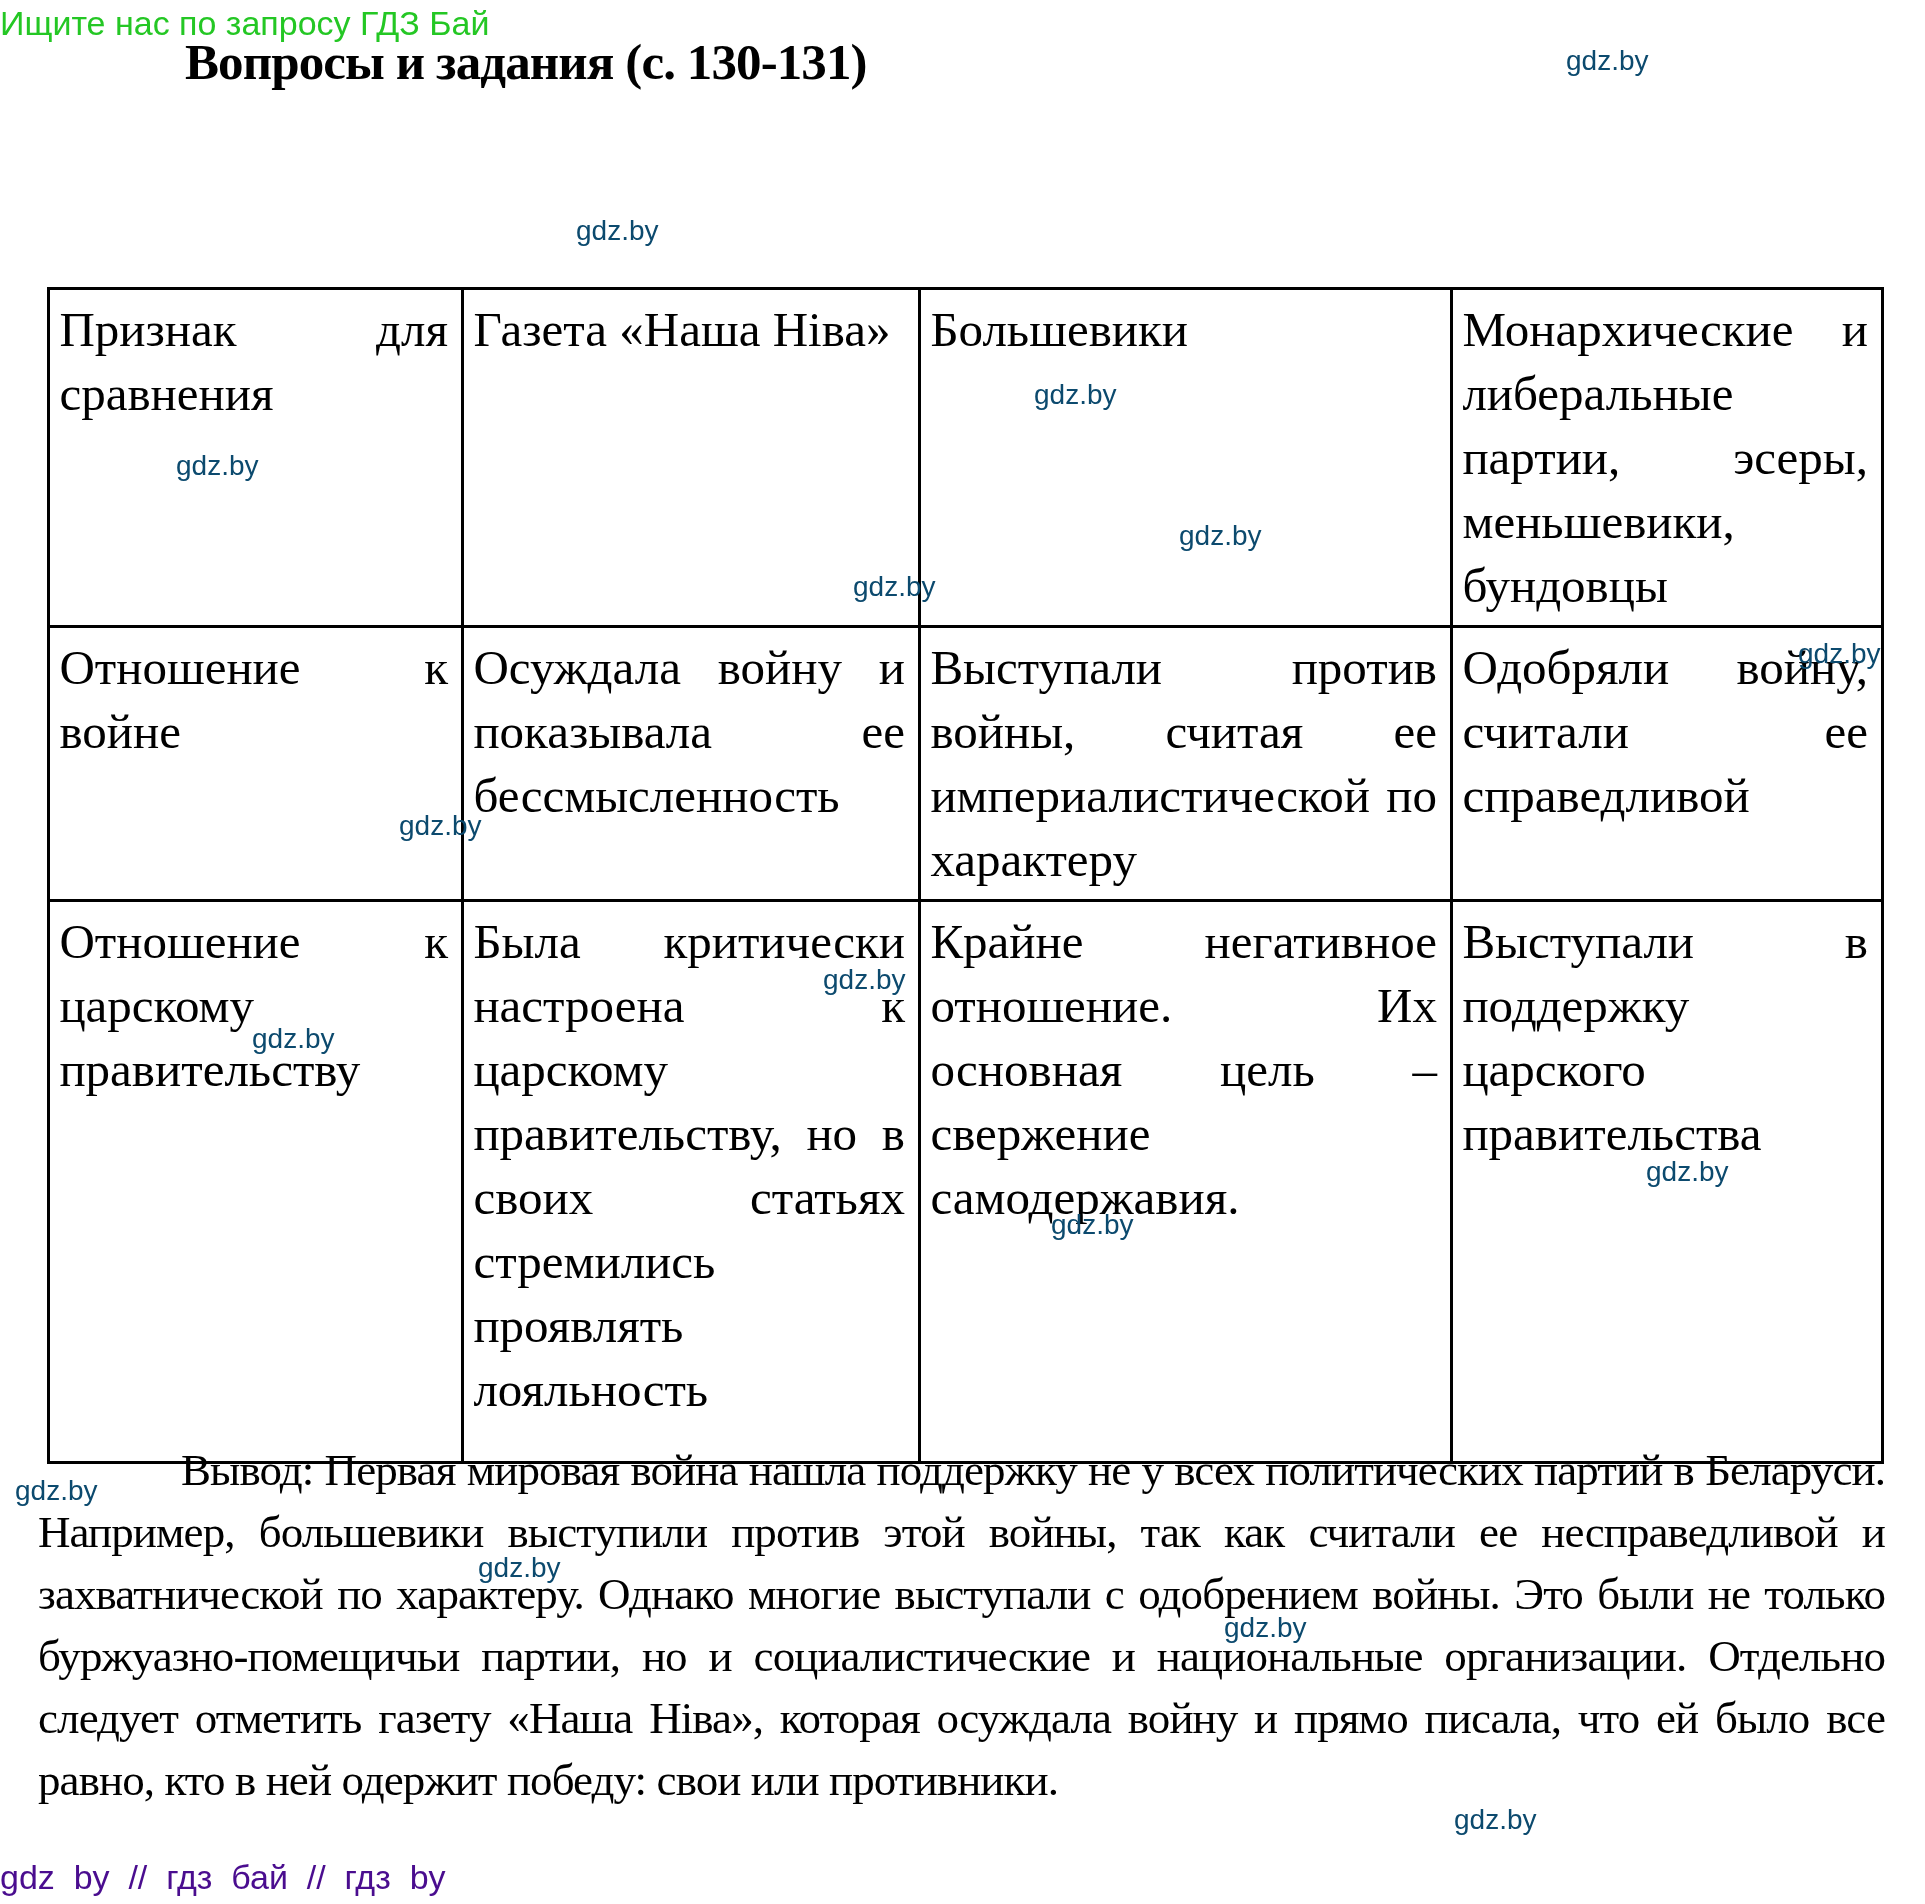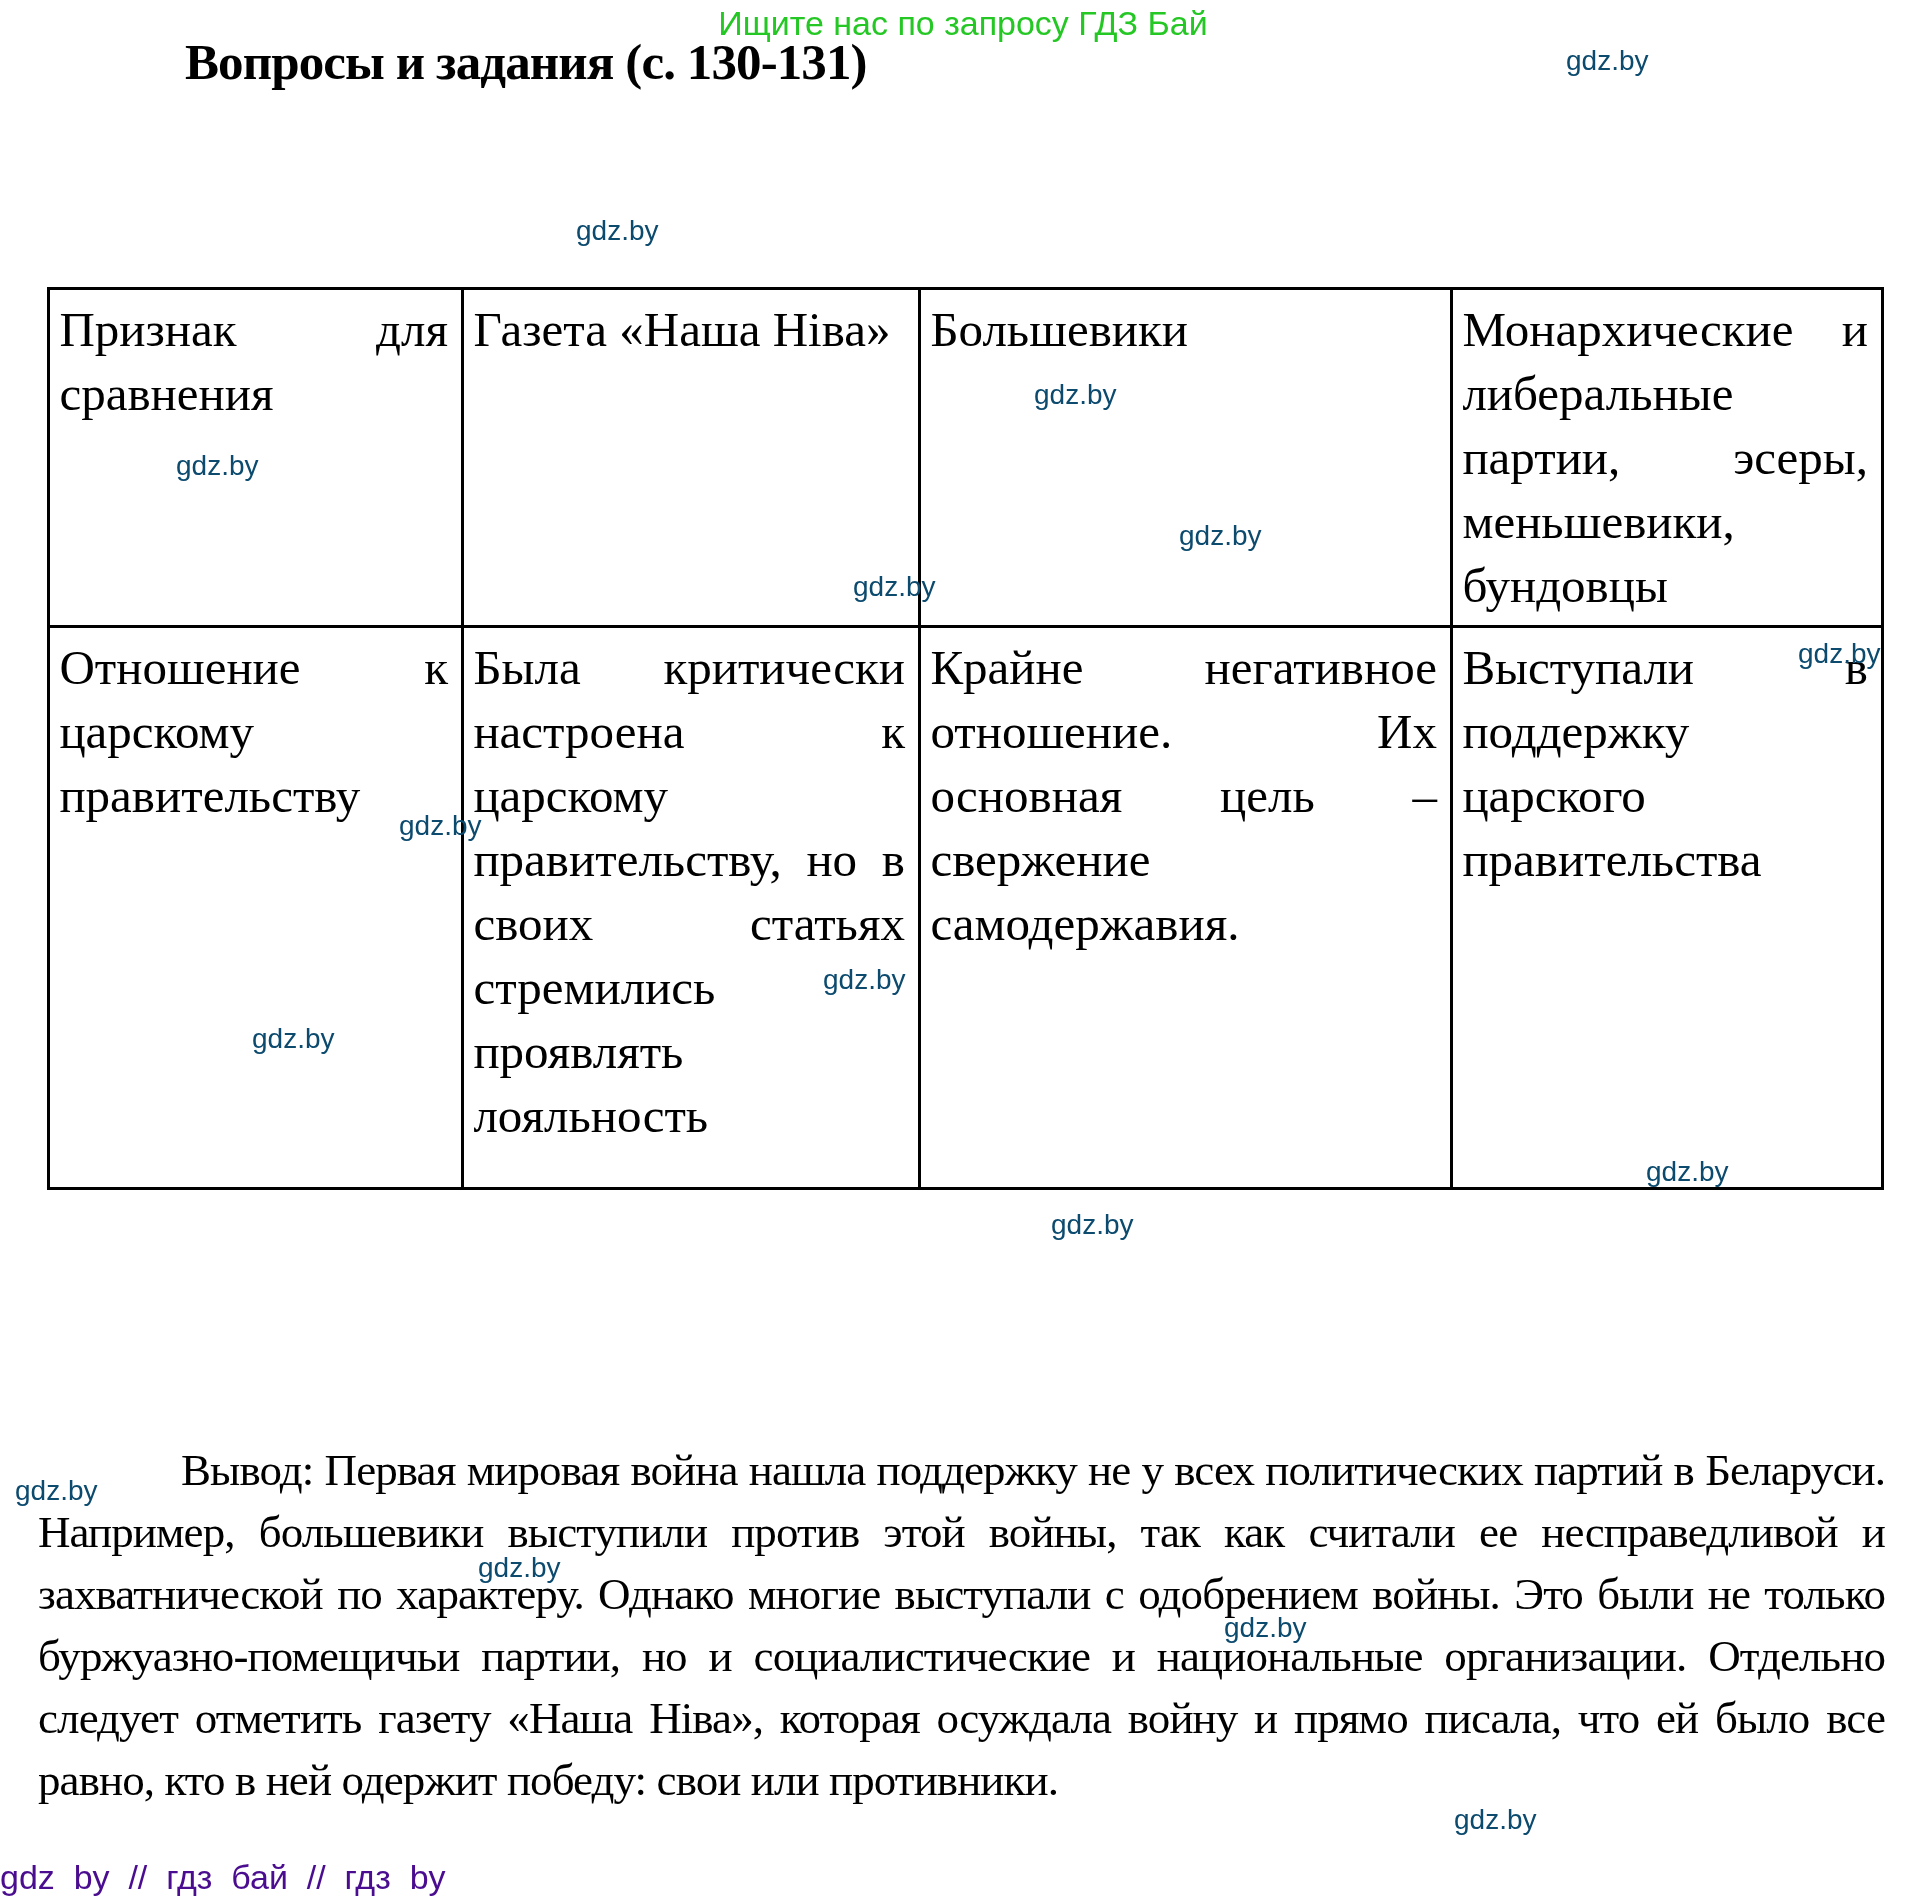--- a/index.html
+++ b/index.html
@@ -7,21 +7,20 @@
     position:relative;
     width:1926px;
     height:1905px;
     background:#ffffff;
     overflow:hidden;
     font-family:"Liberation Serif", serif;
     color:#000000;
   }
   .promo{
     position:absolute; top:3.8px; left:0; width:100%;
-    text-align:center;
     font-family:"Liberation Sans", sans-serif;
     font-size:34px; line-height:38px;
     color:#24c724;
   }
   .doc-title{
     position:absolute; top:34px; left:185px;
     font-size:51px; line-height:56px; font-weight:bold;
     letter-spacing:-0.9px; margin:0;
   }
   .para{
@@ -82,20 +81,26 @@
       <col style="width:532px">
       <col style="width:431px">
     </colgroup>
     <tbody>
       <tr class="r-header">
         <td>Признак для сравнения</td>
         <td>Газета «Наша Ніва»</td>
         <td>Большевики</td>
         <td>Монархические и либеральные партии, эсеры, меньшевики, бундовцы</td>
       </tr>
+      <tr class="r-war">
+        <td>Отношение к войне</td>
+        <td>Осуждала войну и показывала ее бессмысленность</td>
+        <td>Выступали против войны, считая ее империалистической по характеру</td>
+        <td>Одобряли войну, считали ее справедливой</td>
+      </tr>
       <tr class="r-gov">
         <td>Отношение к царскому правительству</td>
         <td>Была критически настроена к царскому правительству, но в своих статьях стремились проявлять лояльность</td>
         <td>Крайне негативное отношение. Их основная цель – свержение самодержавия.</td>
         <td>Выступали в поддержку царского правительства</td>
       </tr>
     </tbody>
   </table>
 
   <p class="para conclusion">Вывод: Первая мировая война нашла поддержку не у всех политических партий в Беларуси. Например, большевики выступили против этой войны, так как считали ее несправедливой и захватнической по характеру. Однако многие выступали с одобрением войны. Это были не только буржуазно-помещичьи партии, но и социалистические и национальные организации. Отдельно следует отметить газету «Наша Ніва», которая осуждала войну и прямо писала, что ей было все равно, кто в ней одержит победу: свои или противники.</p>

